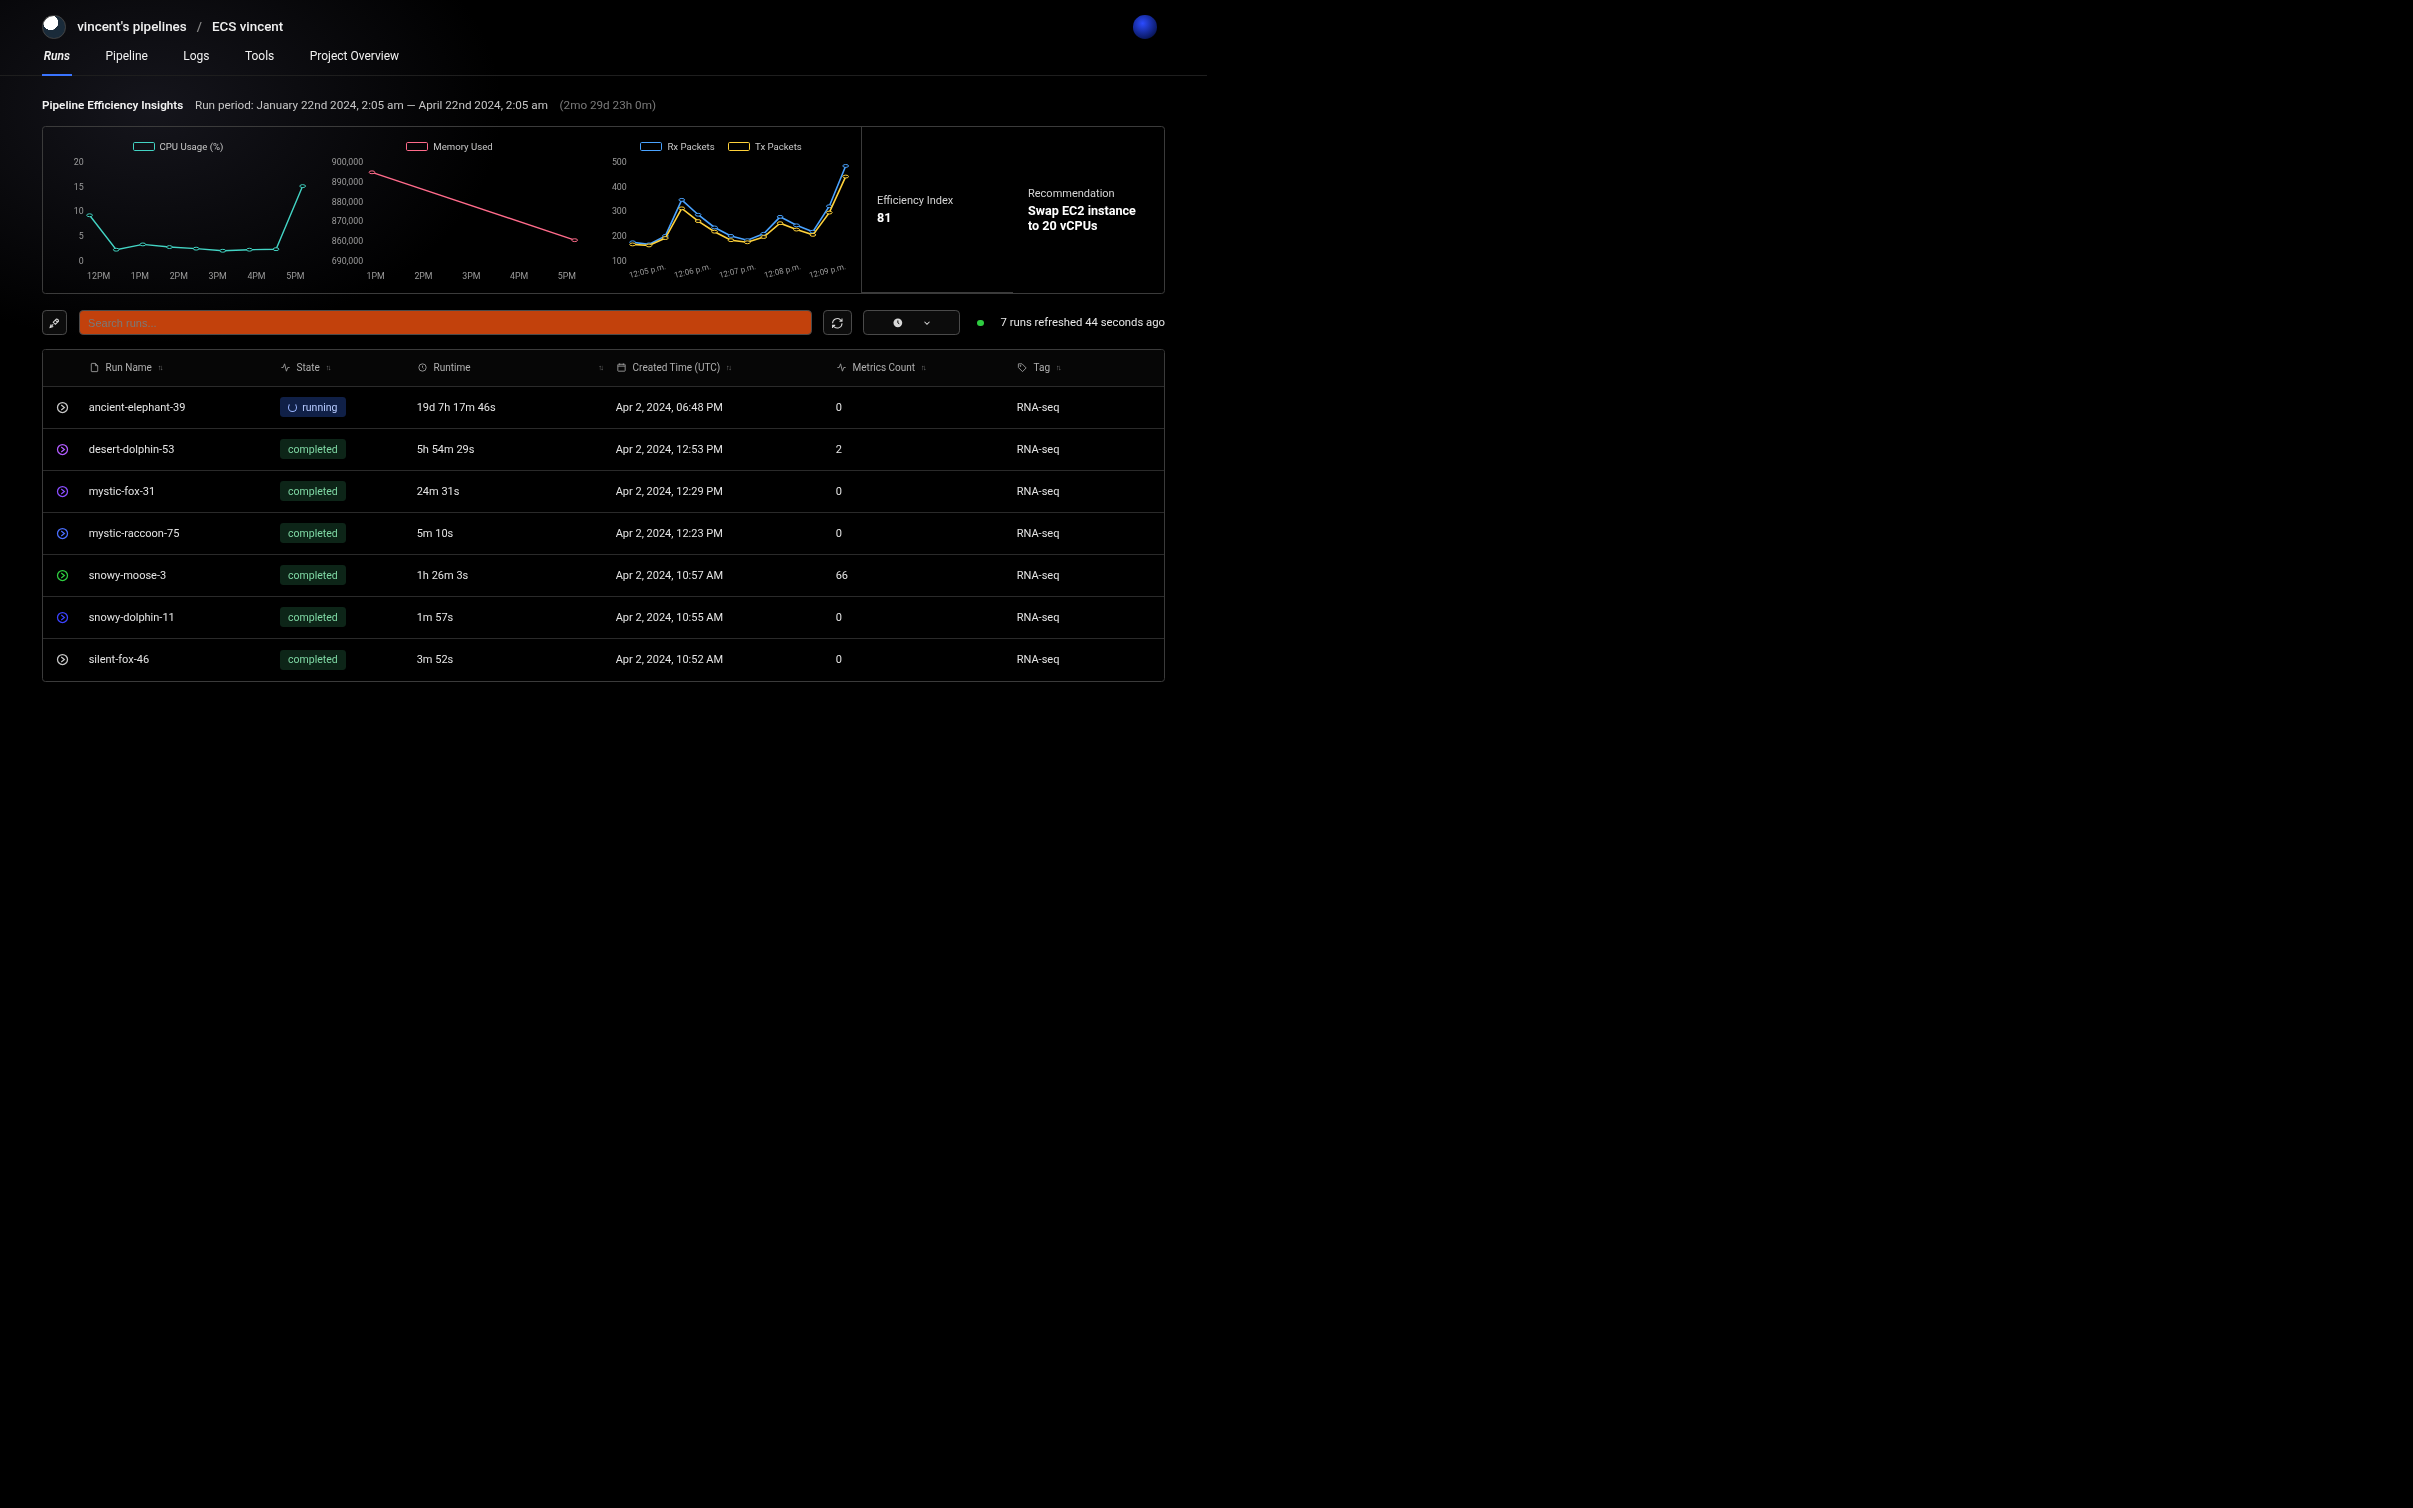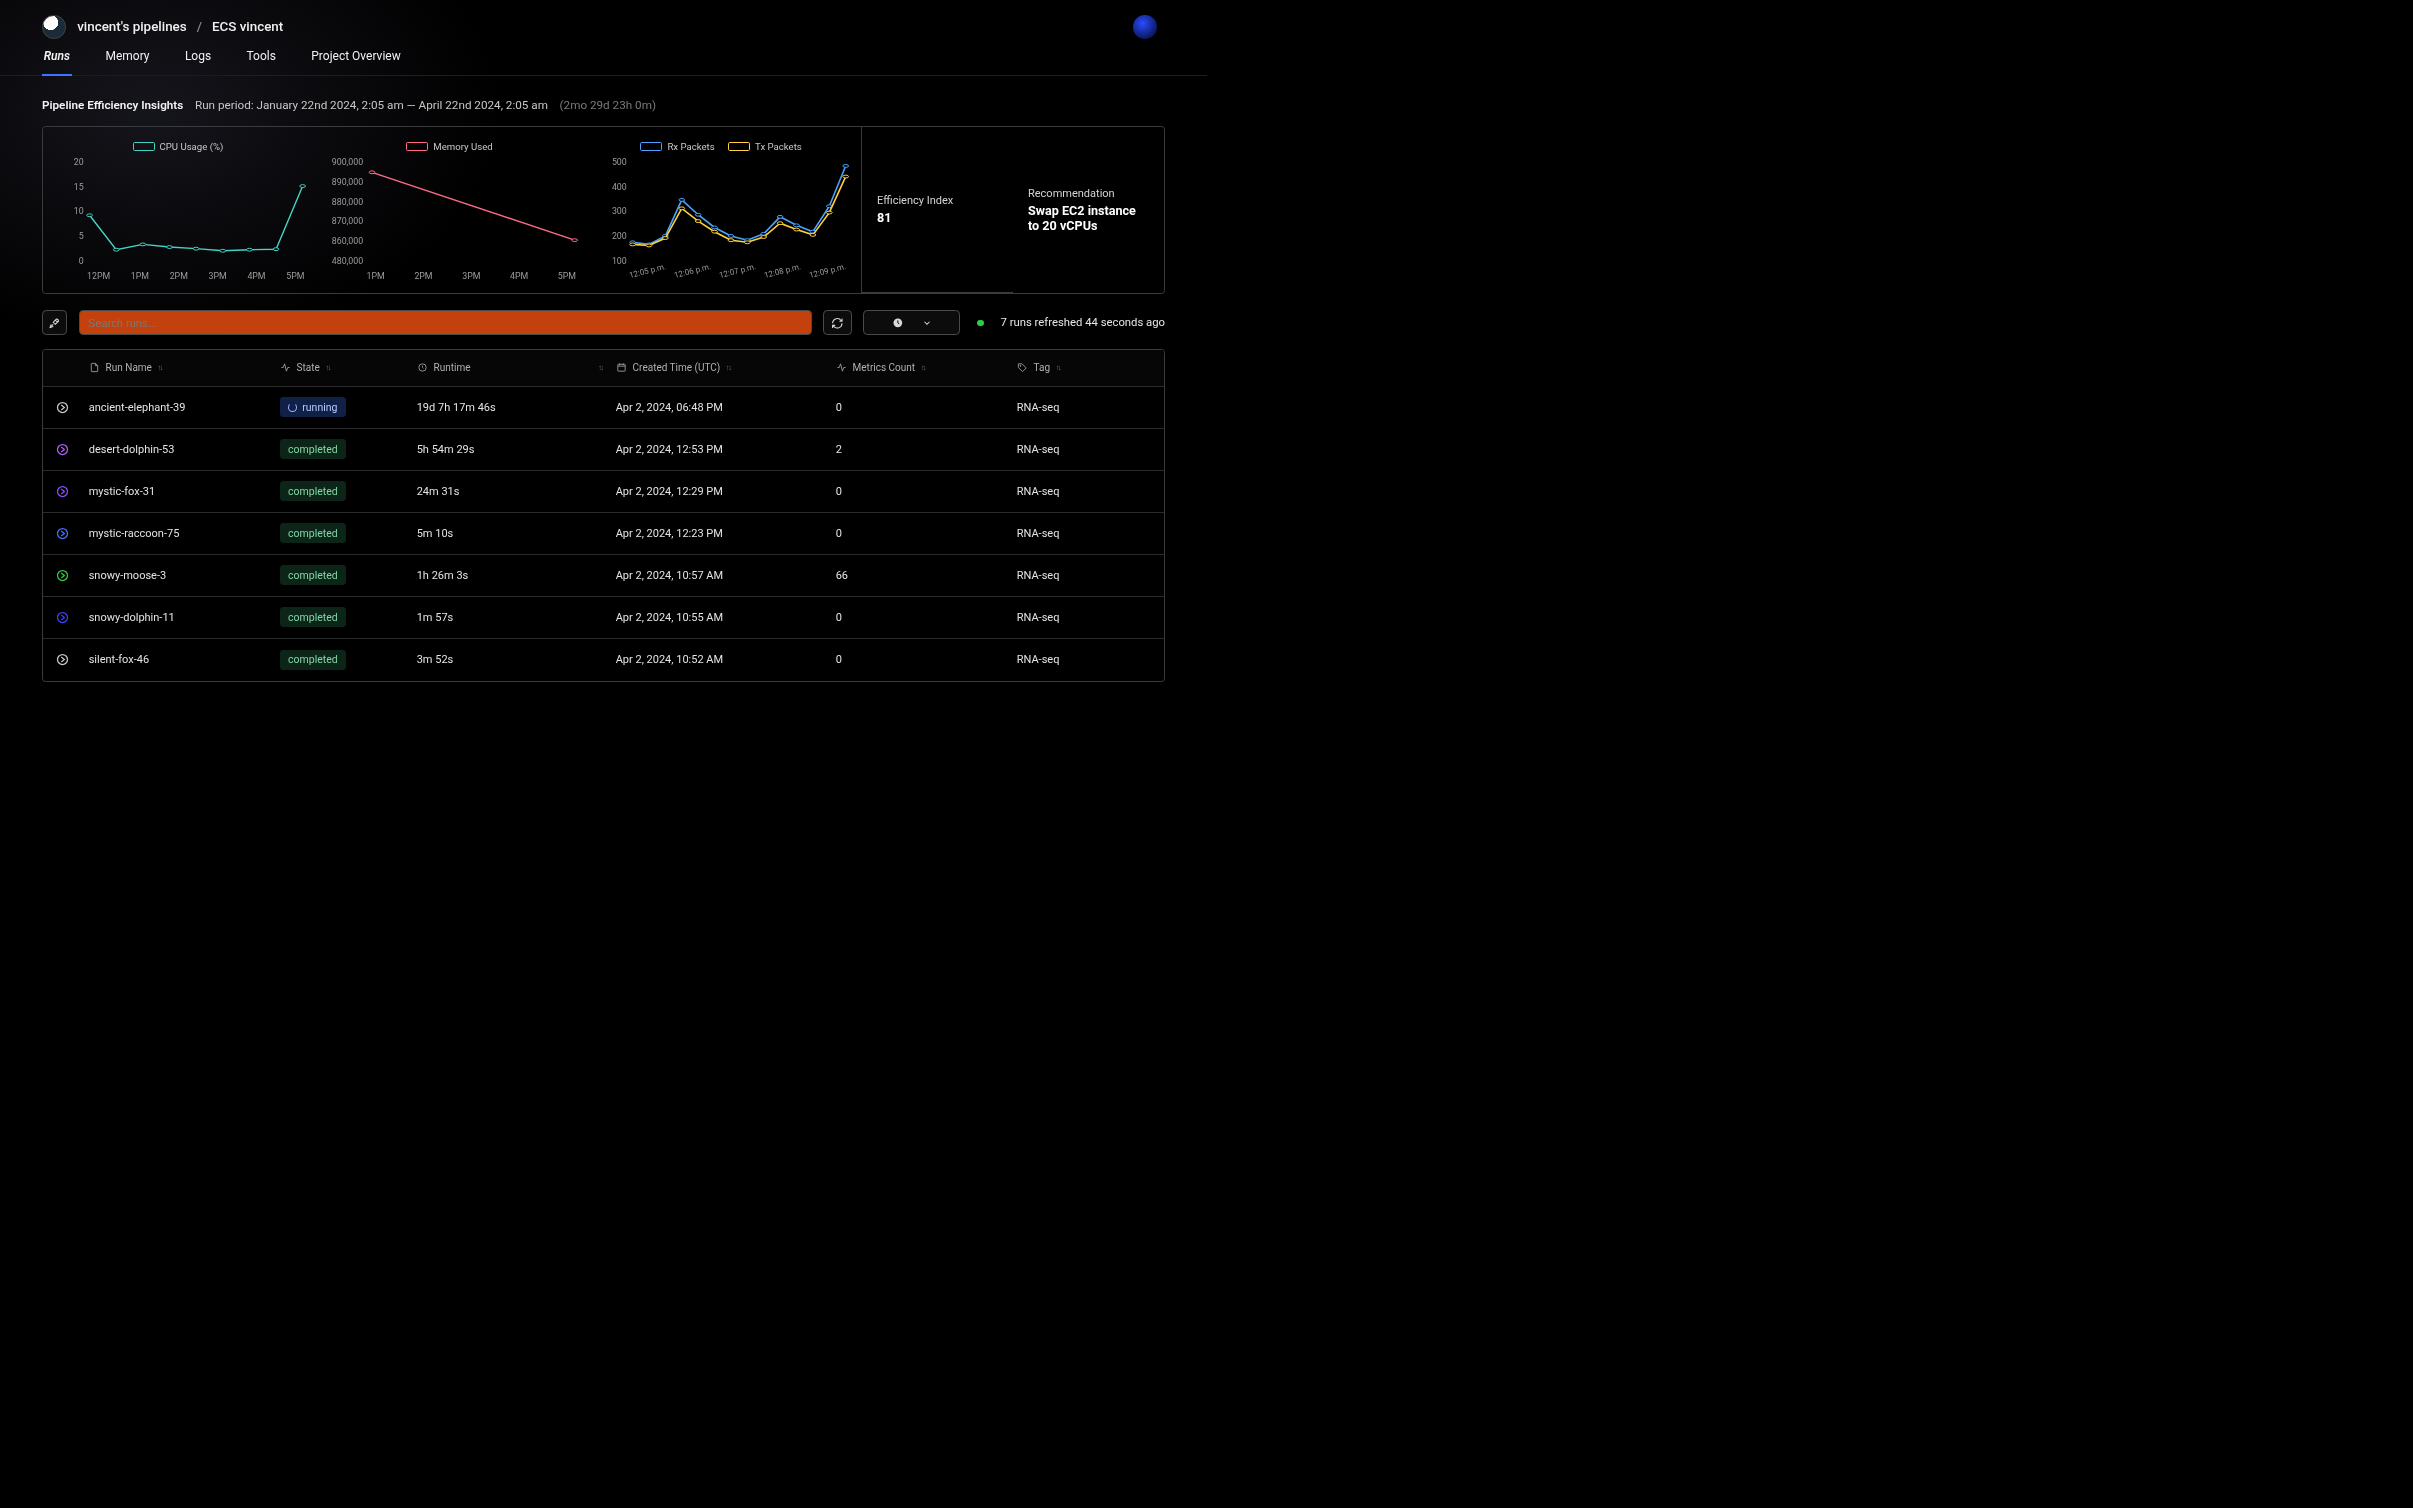--- a/index.html
+++ b/index.html
@@ -223,21 +223,21 @@
     <span>vincent's pipelines</span>
     <span class="sep">/</span>
     <span>ECS vincent</span>
   </div>
   <div class="topbar-spacer"></div>
   <div class="blue-orb"></div>
 </div>
 
 <div class="tabs">
   <div class="tab active">Runs</div>
-  <div class="tab">Memory</div>
+  <div class="tab">Pipeline</div>
   <div class="tab">Logs</div>
   <div class="tab">Tools</div>
   <div class="tab">Project Overview</div>
 </div>
 
 <div class="insights-line">
   <span class="title">Pipeline Efficiency Insights</span>
   <span class="period">Run period: January 22nd 2024, 2:05 am — April 22nd 2024, 2:05 am</span>
   <span class="dur">(2mo 29d 23h 0m)</span>
 </div>
@@ -288,21 +288,21 @@
             <span>Memory Used</span>
           </div>
         </div>
         <div class="plot">
           <div class="ylabels wide">
             <span>900,000</span>
             <span>890,000</span>
             <span>880,000</span>
             <span>870,000</span>
             <span>860,000</span>
-            <span>480,000</span>
+            <span>690,000</span>
           </div>
           <div class="xlabels wide-left">
             <span>1PM</span>
             <span>2PM</span>
             <span>3PM</span>
             <span>4PM</span>
             <span>5PM</span>
           </div>
           <svg viewBox="0 0 100 100" preserveAspectRatio="none">
             <polyline points="20,11.84 98,64.32" fill="none" stroke="#ff6b8b" stroke-width="1.4" vector-effect="non-scaling-stroke"></polyline>

